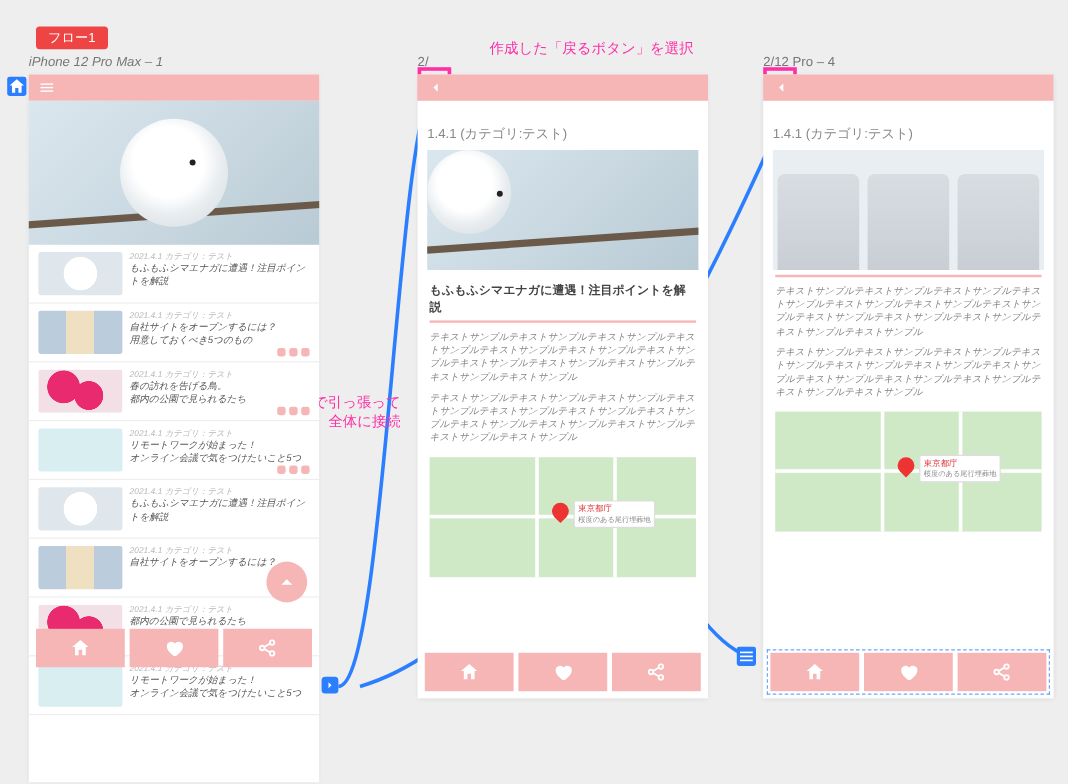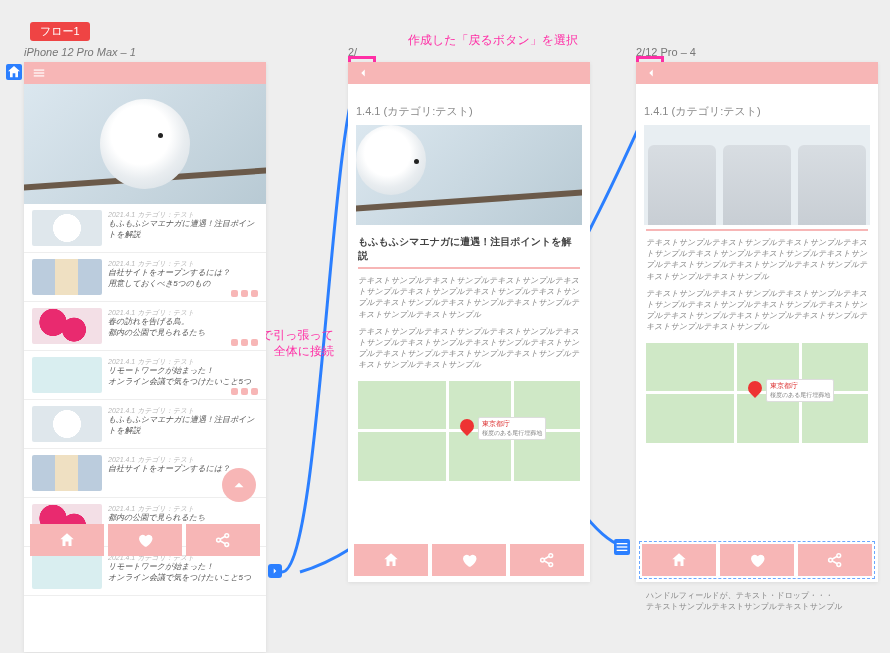--- a/index.html
+++ b/index.html
@@ -414,19 +414,15 @@
         </div>
       <div class="btn">
           <svg viewBox="0 0 24 24" fill="none" stroke="#fff" stroke-width="2">
             <circle cx="6" cy="12" r="2.5"></circle>
             <circle cx="17" cy="6" r="2.5"></circle>
             <circle cx="17" cy="18" r="2.5"></circle>
             <path d="M8 11l7-4M8 13l7 4"></path>
           </svg>
         </div>
     </div>
-    <div class="cap" style="position:absolute; bottom:-34px; left:0; right:0;">
-      <div>ハンドルフィールドが、テキスト・ドロップ・・・</div>
-      <div>テキストサンプルテキストサンプルテキストサンプル</div>
-    </div>
   </div>
 
 </div>
 
 </body></html>

